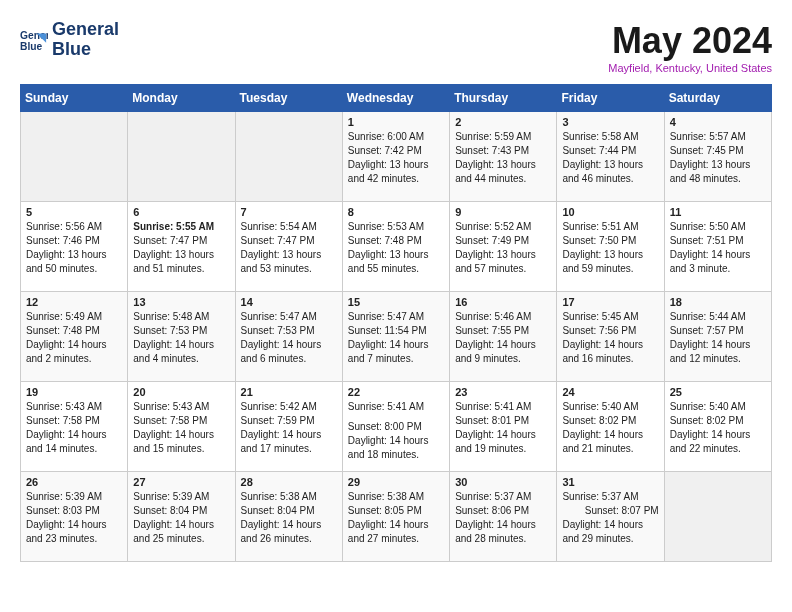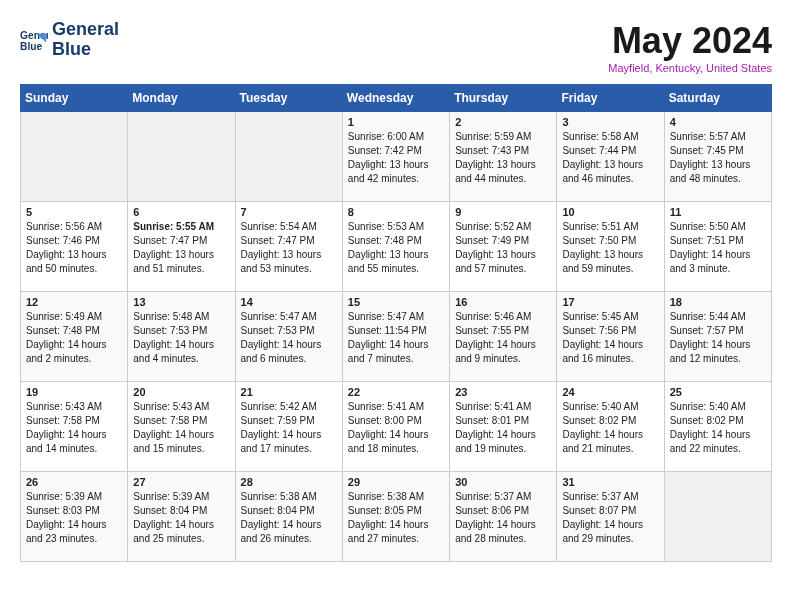--- a/index.html
+++ b/index.html
@@ -322,21 +322,21 @@
             <span style="display: block;">Sunrise: 5:42 AM</span>
             <span style="display: block;">Sunset: 7:59 PM</span>
             <span style="display: block;">Daylight: 14 hours</span>
             <span style="display: block;">and 17 minutes.</span>
           </div>
         </td>
         <td>
           <span class="day-num">22</span>
           <div class="cell-content">
             <span style="display: block;">Sunrise: 5:41 AM</span>
-            <span style="display: block;">Sunset: 8:00 PM</span>
+            <span style="display: block; margin-top: 6px;">Sunset: 8:00 PM</span>
             <span style="display: block;">Daylight: 14 hours</span>
             <span style="display: block;">and 18 minutes.</span>
           </div>
         </td>
         <td>
           <span class="day-num">23</span>
           <div class="cell-content">
             <span style="display: block;">Sunrise: 5:41 AM</span>
             <span style="display: block;">Sunset: 8:01 PM</span>
             <span style="display: block;">Daylight: 14 hours</span>
@@ -405,21 +405,21 @@
             <span style="display: block;">Sunrise: 5:37 AM</span>
             <span style="display: block;">Sunset: 8:06 PM</span>
             <span style="display: block;">Daylight: 14 hours</span>
             <span style="display: block;">and 28 minutes.</span>
           </div>
         </td>
         <td>
           <span class="day-num">31</span>
           <div class="cell-content">
             <span style="display: block;">Sunrise: 5:37 AM</span>
-            <span style="display: block;">Sunset: 8:07 PM</span>
+            <span style="display: block; text-align: right;">Sunset: 8:07 PM</span>
             <span style="display: block;">Daylight: 14 hours</span>
             <span style="display: block;">and 29 minutes.</span>
           </div>
         </td>
         <td class="empty-cell"></td>
       </tr>
     </tbody>
 </table>
 
 </body></html>

